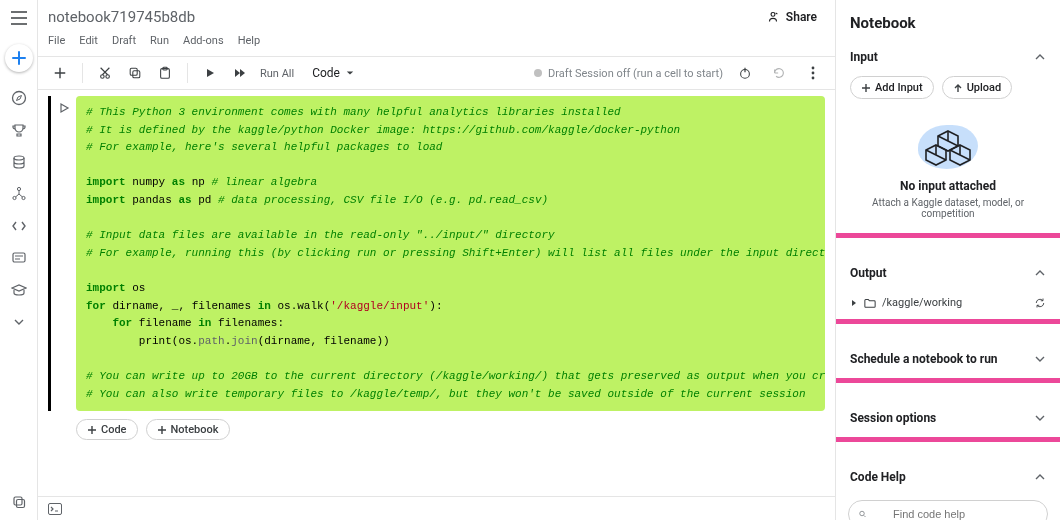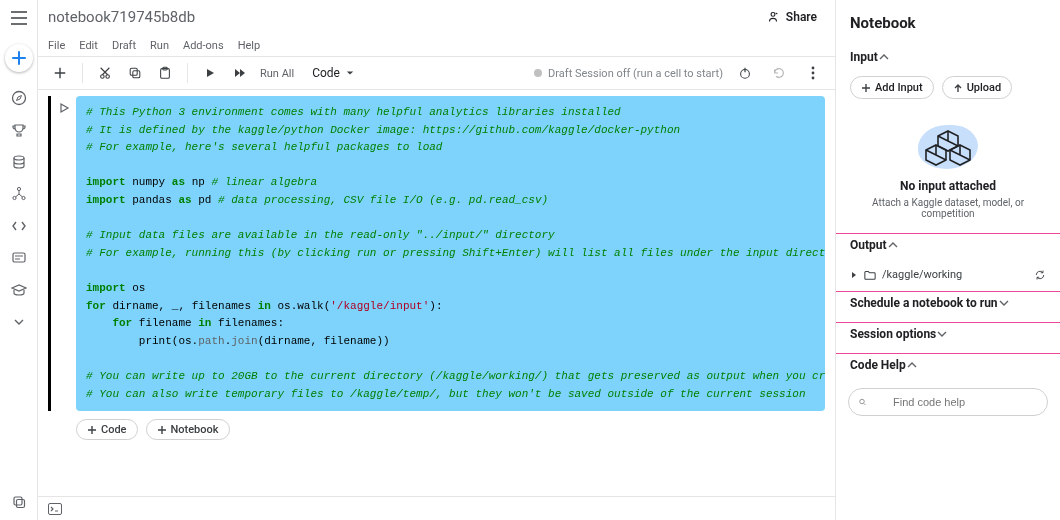--- a/index.html
+++ b/index.html
@@ -79,21 +79,21 @@
     margin-left: 10px;
     overflow:hidden;
   }
   .save-version .sv-main { display:flex; align-items:center; gap:6px; padding: 0 10px 0 10px; }
   .save-version .sv-count {
     border-left: 1px solid rgba(255,255,255,.35);
     padding: 0 10px;
     height: 100%; display:flex; align-items:center;
   }
   .menu-bar {
-    display:flex; align-items:flex-end; gap: 14px;
+    display:flex; align-items:flex-start; gap: 14px;
     font-size: 11px; color:#5f6368;
     padding: 0 10px;
     height: 18px;
   }
   .menu-bar span { cursor:pointer; }
   .tool-row {
     display:flex; align-items:center;
     height: 34px;
     border-top: 1px solid #e5e5e5;
     border-bottom: 1px solid #e5e5e5;
@@ -126,21 +126,21 @@
     margin-bottom: 8px;
   }
   .cell .gutter {
     flex: 0 0 28px;
     display:flex; justify-content:center; padding-top: 6px;
     border-left: 3px solid #000;
   }
   .cell .gutter .run { color:#5f6368; cursor:pointer; }
   .cell .code {
     flex:1;
-    background:#7dd3fc;
+    background:#bef264;
     border-radius:4px;
     padding: 8px 10px;
     font-family: "SFMono-Regular", Consolas, "Liberation Mono", Menlo, monospace;
     font-size: 11px;
     line-height: 1.6;
     color:#202124;
     white-space: pre;
     overflow-x: auto;
   }
   .c-comment { color:#008000; font-style: italic; }
@@ -166,26 +166,26 @@
     width: 225px;
     border-left: 1px solid #e5e5e5;
     display:flex; flex-direction:column;
     overflow-y: auto;
   }
   .rp-header {
     font-size: 15px; font-weight:700;
     padding: 14px 14px 8px 14px;
   }
   .rp-section-title {
-    display:flex; align-items:center; 
+    display:flex; align-items:center; justify-content:space-between;
     font-size: 12px; font-weight:700; color:#202124;
     padding: 10px 14px 6px 14px;
     cursor:pointer;
   }
-  .rp-section-title.thin { border-top: 1px solid #ec4899; padding-top: 4px; padding-bottom: 12px; }
+  .rp-section-title.thin { border-top: 5px solid #ec4899; padding-top: 28px; padding-bottom: 12px; }
   .rp-btn-row { display:flex; gap:8px; padding: 6px 14px; }
   .chip-btn {
     display:flex; align-items:center; gap:4px;
     font-size: 11px; font-weight:500;
     border:1px solid #d0d0d0; border-radius:14px;
     padding: 4px 10px; cursor:pointer; background:#fff;
   }
   .input-empty {
     display:flex; flex-direction:column; align-items:center;
     padding: 20px 14px 14px 14px; text-align:center;

